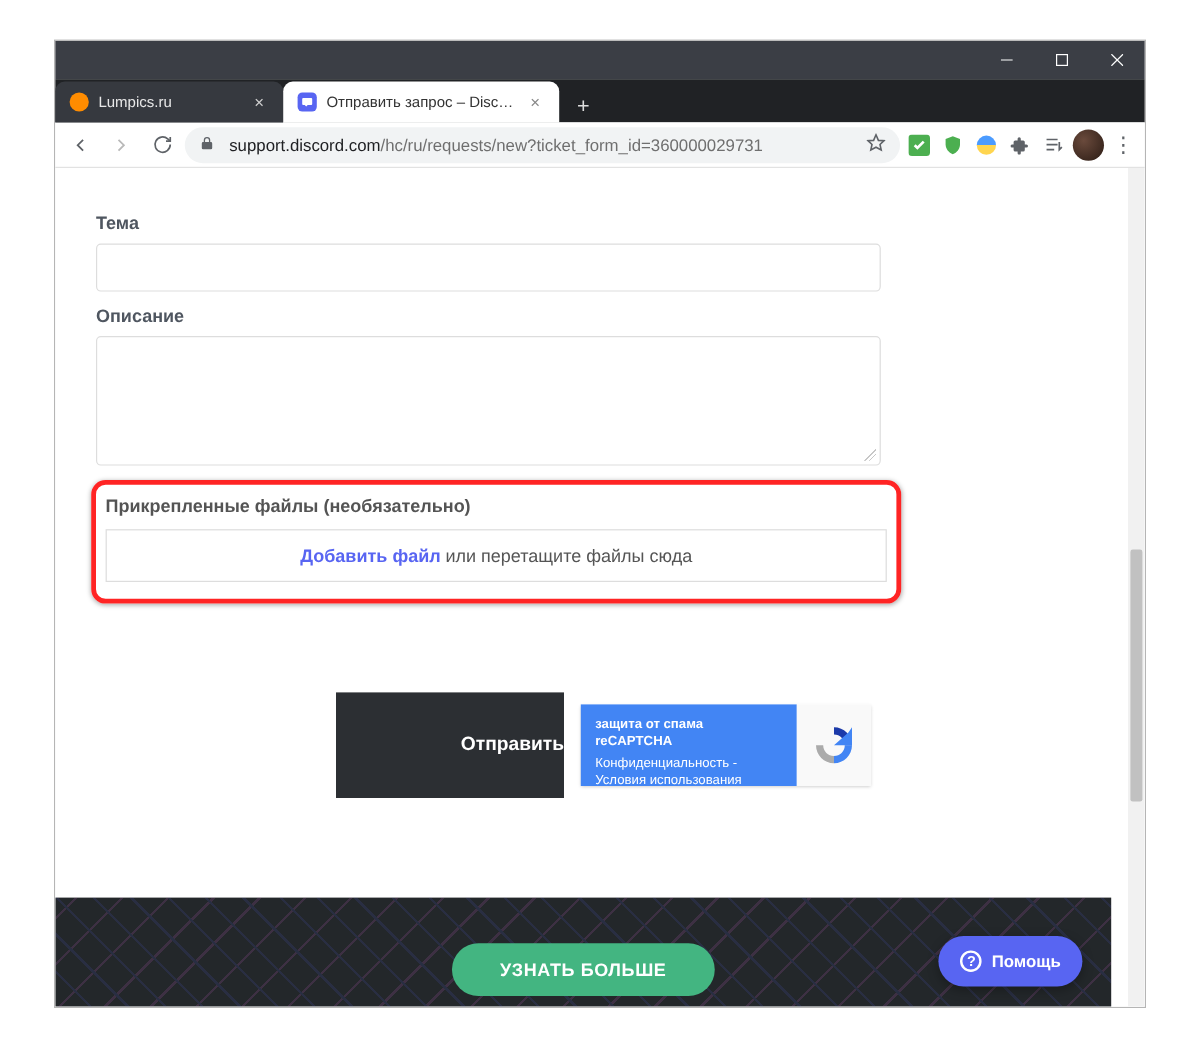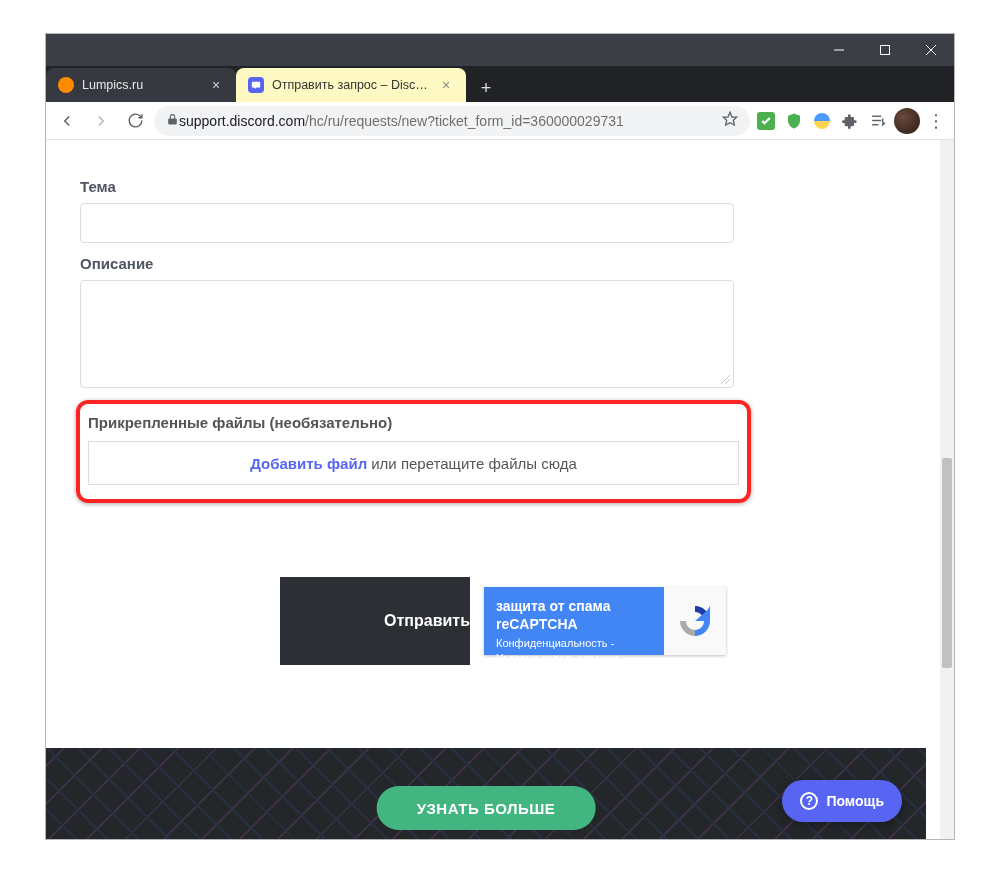--- a/index.html
+++ b/index.html
@@ -17,33 +17,33 @@
   body{margin:0;background:#fff;height:873px;width:988px;position:relative;overflow:hidden}
   .window{position:absolute;left:45px;top:33px;right:33px;bottom:33px;background:#fff;border:1px solid #b5b5b5;display:flex;flex-direction:column;overflow:hidden}
   
   .titlebar{height:32px;background:var(--dark-titlebar);display:flex;align-items:center;justify-content:flex-end;color:#e6e6e6}
   .win-btn{width:46px;height:100%;display:flex;align-items:center;justify-content:center;font-size:14px}
   .win-btn svg{width:10px;height:10px;stroke:#fff;stroke-width:1;fill:none}
   
   .tabbar{height:36px;background:#202225;display:flex;align-items:flex-end}
   .tab{height:34px;display:flex;align-items:center;gap:8px;padding:0 12px;font-size:12.5px;color:#e8e8e8;border-top-left-radius:8px;border-top-right-radius:8px;min-width:190px;max-width:230px;position:relative}
   .tab.inactive{background:var(--dark-tab)}
-  .tab.active{background:#fef9c3;color:#333}
+  .tab.active{background:#ffffff;color:#333}
   .tab .favicon{width:16px;height:16px;border-radius:50%;flex:none;display:flex;align-items:center;justify-content:center}
   .tab .favicon.orange{background:#ff8c00}
   .tab .favicon.discord{background:#5865f2;border-radius:4px}
   .tab .title{flex:1;white-space:nowrap;overflow:hidden;text-overflow:ellipsis}
   .tab .close{width:16px;text-align:center;font-size:14px;color:#888}
   .tab.inactive .close{color:#cfcfcf}
   .newtab{width:28px;height:28px;display:flex;align-items:center;justify-content:center;color:#ddd;font-size:18px;margin-left:6px}
   
   .toolbar{height:38px;background:#fff;display:flex;align-items:center;gap:4px;padding:0 6px;border-bottom:1px solid #e2e2e2}
   .nav-btn{width:30px;height:30px;display:flex;align-items:center;justify-content:center;color:#5f6368;border-radius:50%}
   .nav-btn.disabled{color:#b9b9b9}
-  .omnibox{flex:1;height:30px;background:#f1f3f4;border-radius:15px;display:flex;align-items:center;padding:0 12px;gap:0;color:#5e5e5e;font-size:14px}
+  .omnibox{flex:1;height:30px;background:#f1f3f4;border-radius:15px;display:flex;align-items:center;padding:0 12px;gap:12px;color:#5e5e5e;font-size:14px}
   .omnibox .lock{color:#5f6368}
   .omnibox .url{flex:1;white-space:nowrap;overflow:hidden;text-overflow:ellipsis}
   .omnibox .url strong{color:#202124;font-weight:400}
   .omnibox .url .path{color:#6f6f6f}
   .ext-icon{width:24px;height:24px;display:flex;align-items:center;justify-content:center}
   .avatar{width:26px;height:26px;border-radius:50%;background:radial-gradient(circle at 35% 35%,#6a4a3c,#2a1b14)}
   
   .bookmarks{height:32px;display:flex;align-items:center;gap:18px;padding:0 10px;font-size:13px;color:#333;border-bottom:1px solid #e6e6e6}
   .bookmark{display:flex;align-items:center;gap:6px}
   .bookmark .bicon{width:16px;height:16px;display:flex;align-items:center;justify-content:center}
@@ -60,21 +60,21 @@
   .textarea::after{content:"";position:absolute;right:3px;bottom:3px;width:10px;height:10px;background:linear-gradient(135deg,transparent 0 50%,#c7c7c7 50% 55%,transparent 55% 70%,#c7c7c7 70% 75%,transparent 75%)}
   .attach-block{margin-top:16px;width:667px;position:relative;padding:10px 8px 14px 8px}
   .attach-border{position:absolute;inset:-4px;border:4px solid var(--highlight);border-radius:12px;pointer-events:none;box-shadow:0 1px 4px rgba(0,0,0,.35)}
   .attach-label{font-weight:700;font-size:15px;color:#545454;margin-bottom:10px}
   .dropzone{border:1px solid var(--border);background:#fff;height:44px;display:flex;align-items:center;justify-content:center;font-size:15px;color:#555}
   .dropzone .add{color:var(--blue);font-weight:700;margin-right:4px}
   .submit-row{margin-top:78px;display:flex;align-items:flex-start;gap:14px;padding-left:200px}
   .submit-btn{background:#2c2f33;color:#fff;font-weight:700;font-size:16px;height:88px;width:190px;display:flex;align-items:center;justify-content:flex-end}
   .recaptcha{display:flex;height:68px;margin-top:10px;box-shadow:0 1px 3px rgba(0,0,0,.25)}
   .recaptcha-text{background:var(--recaptcha-blue);color:#fff;font-size:11px;padding:10px 12px;width:180px;line-height:1.3}
-  .recaptcha-text .rtitle{font-weight:700;font-size:14px;margin-bottom:3px}
+  .recaptcha-text .rtitle{font-weight:700;font-size:11px;margin-bottom:3px}
   .recaptcha-logo{width:62px;background:#f9f9f9;display:flex;align-items:center;justify-content:center}
   .footer{position:absolute;left:0;right:14px;bottom:0;height:91px;background:#23272a;overflow:hidden}
   .footer-pattern{position:absolute;inset:0;opacity:.12;background-image:repeating-linear-gradient(45deg,transparent 0 20px,#5865f2 20px 22px),repeating-linear-gradient(-45deg,transparent 0 25px,#ff73fa 25px 27px)}
   .learn-more{position:absolute;left:50%;transform:translateX(-50%);top:38px;background:var(--green);color:#fff;font-weight:800;font-size:15px;letter-spacing:.5px;height:44px;padding:0 40px;border-radius:22px;display:flex;align-items:center}
   .help-btn{position:absolute;right:24px;top:32px;background:var(--blue);color:#fff;font-weight:700;font-size:14px;height:42px;padding:0 18px;border-radius:21px;display:flex;align-items:center;gap:8px;box-shadow:0 3px 10px rgba(0,0,0,.3)}
   .help-btn .q{width:18px;height:18px;border:2px solid #fff;border-radius:50%;display:flex;align-items:center;justify-content:center;font-size:12px;font-weight:700}
 </style>
 </head>
 <body>
 

